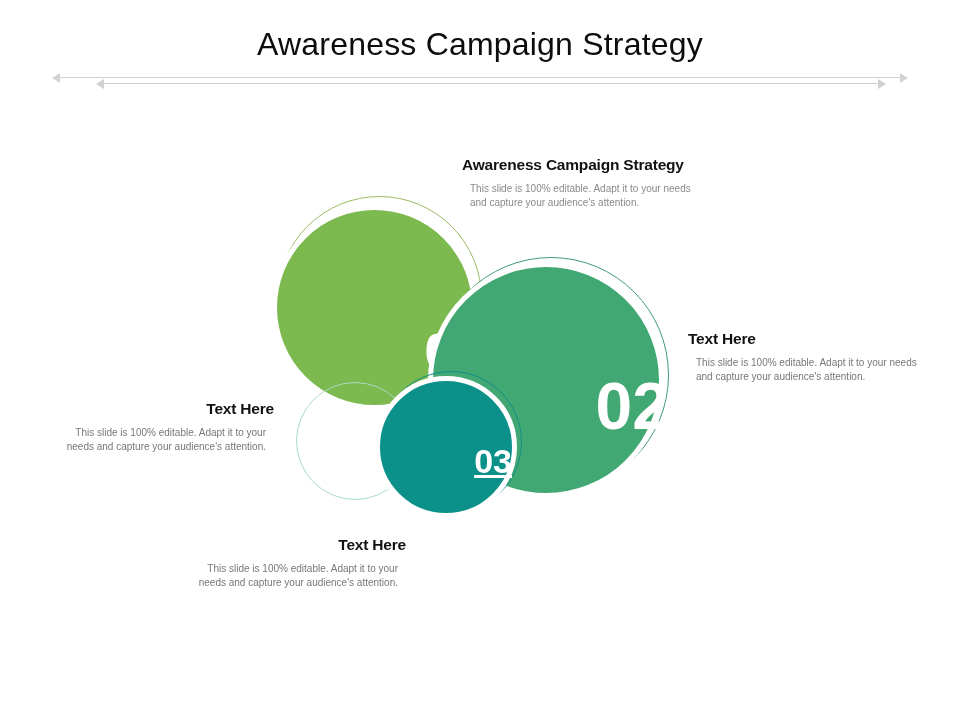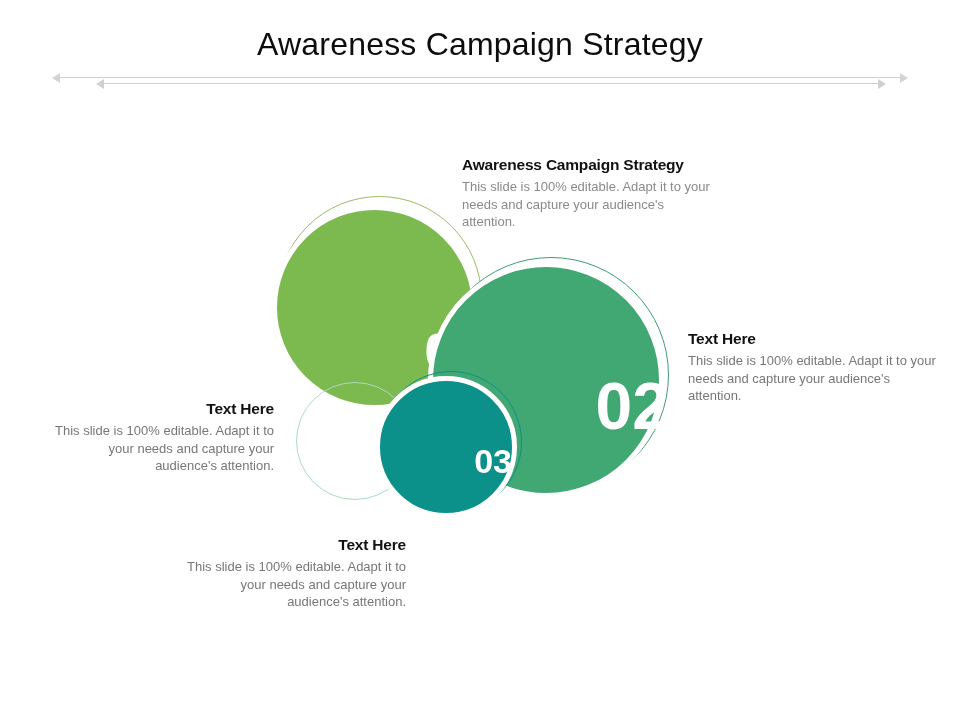--- a/index.html
+++ b/index.html
@@ -153,37 +153,37 @@
     left: 380px; top: 371px;
     width: 142px; height: 142px;
     border: 1px solid #0f8f88;
   }
   #bubble-03 {
     left: 375px; top: 376px;
     width: 142px; height: 142px;
     background: #0b9189;
     border: 5px solid #ffffff;
   }
-  #bubble-03 .num { font-size: 34px; transform: translate(0px, 14px); }
+  #bubble-03 .num { font-size: 34px; transform: translate(0px, 14px); text-decoration: underline; }
 
   
   .callout { position: absolute; }
   .callout .head {
     font-size: 15.5px;
     font-weight: bold;
     color: #121212;
     letter-spacing: -0.2px;
     margin: 0 0 4px 0;
     white-space: nowrap;
   }
   .callout .body {
-    font-size: 13px;
+    font-size: 10px;
     color: #777777;
     line-height: 1.35;
-    margin: 0;
+    margin: 8px;
   }
 
   #callout-top   { left: 462px; top: 156px; width: 250px; text-align: left; }
   #callout-top .body { color: #8a8a8a; }
   #callout-right { left: 688px; top: 330px; width: 248px; text-align: left; }
   #callout-left  { left: 44px;  top: 400px; width: 230px; text-align: right; }
   #callout-bottom{ left: 178px; top: 536px; width: 228px; text-align: right; }
 </style>
 </head>
 <body>

